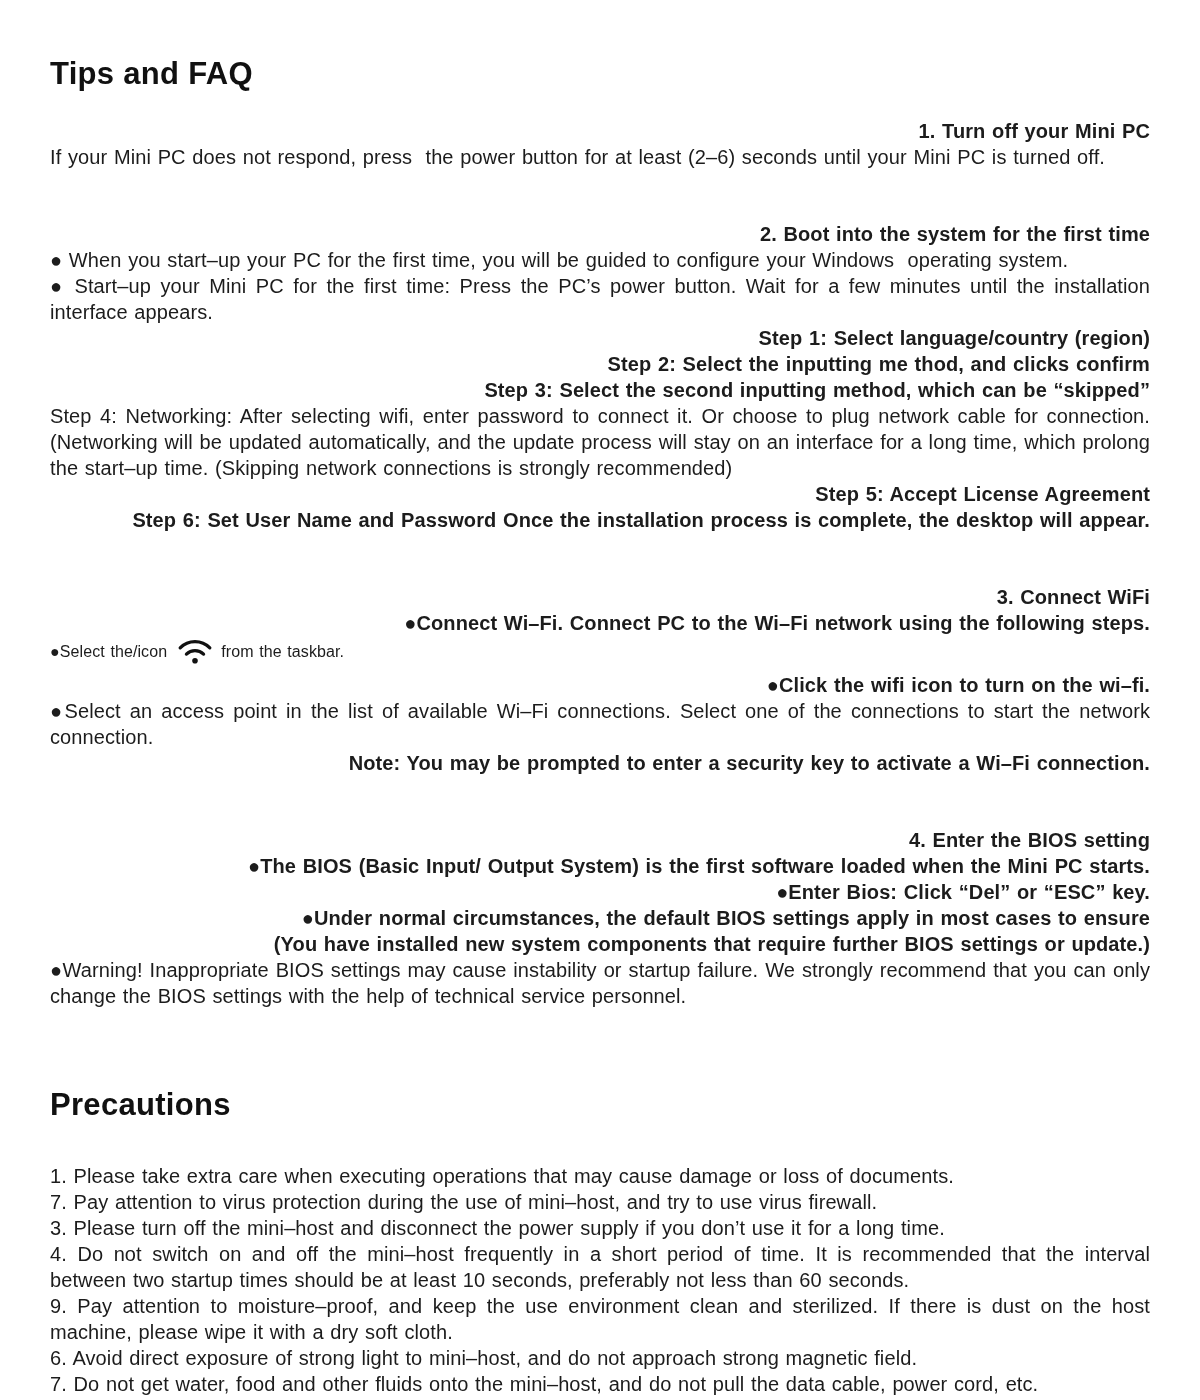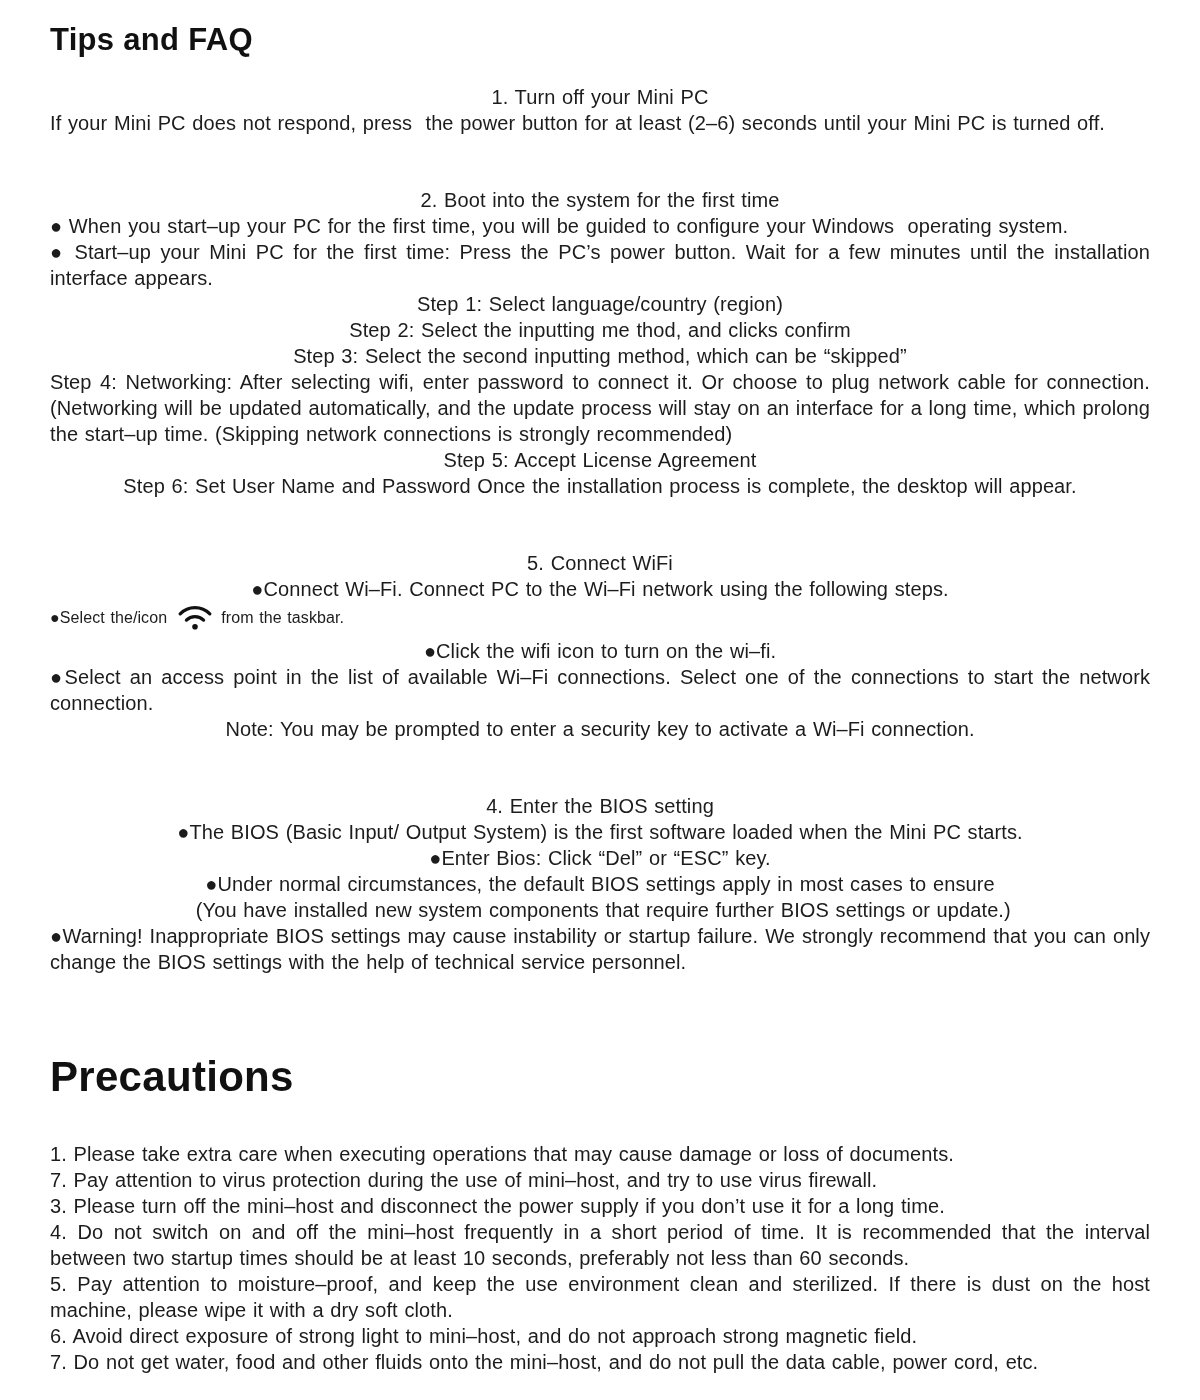--- a/index.html
+++ b/index.html
@@ -5,21 +5,21 @@
   html, body {
     margin: 0;
     padding: 0;
     background: #ffffff;
   }
   .page {
     width: 1200px;
     height: 1400px;
     background: #ffffff;
     box-sizing: border-box;
-    padding: 22px 50px 0 50px;
+    padding: 56px 50px 0 50px;
     font-family: "Liberation Sans", sans-serif;
     color: #1c1c1c;
     overflow: hidden;
   }
   .doc-title {
     font-size: 31px;
     font-weight: bold;
     color: #111;
     margin: 0 0 26px 0;
     letter-spacing: 0.3px;
@@ -29,23 +29,23 @@
   }
   .block:last-child { margin-bottom: 0; }
   .line {
     font-size: 20px;
     line-height: 26px;
     text-align: justify;
     white-space: pre-wrap;
     letter-spacing: 0.1px;
     word-spacing: 1px;
   }
-  .line.noj { text-align: center; }
+  .line.noj { text-align: right; font-weight: bold; }
   .precautions-title {
-    font-size: 42px;
+    font-size: 31px;
     font-weight: bold;
     color: #111;
     margin: 78px 0 40px 0;
     letter-spacing: 0.3px;
   }
   .icon-line {
     font-size: 16px;
     line-height: 26px;
     white-space: pre-wrap;
     letter-spacing: 0.1px;
@@ -75,21 +75,21 @@
     <div class="line">● Start–up your Mini PC for the first time: Press the PC’s power button. Wait for a few minutes until the installation interface appears.</div>
     <div class="line noj">Step 1: Select language/country (region)</div>
     <div class="line noj">Step 2: Select the inputting me thod, and clicks confirm</div>
     <div class="line noj">Step 3: Select the second inputting method, which can be “skipped”</div>
     <div class="line">Step 4: Networking: After selecting wifi, enter password to connect it. Or choose to plug network cable for connection. (Networking will be updated automatically, and the update process will stay on an interface for a long time, which prolong the start–up time. (Skipping network connections is strongly recommended)</div>
     <div class="line noj">Step 5: Accept License Agreement</div>
     <div class="line noj">Step 6: Set User Name and Password Once the installation process is complete, the desktop will appear.</div>
   </div>
 
   <div class="block">
-    <div class="line noj">5. Connect WiFi</div>
+    <div class="line noj">3. Connect WiFi</div>
     <div class="line noj">●Connect Wi–Fi. Connect PC to the Wi–Fi network using the following steps.</div>
     <div class="icon-line"><span>●Select the/icon</span><span class="wifi-icon"><svg width="40" height="28" viewBox="0 0 24 17">
             <g fill="none" stroke="#111" stroke-width="2" stroke-linecap="round">
               <path d="M3,7.2 a12.6,12.6 0 0 1 18,0"></path>
               <path d="M6.8,11 a7.4,7.4 0 0 1 10.4,0"></path>
             </g>
             <circle cx="12" cy="15" r="1.7" fill="#111"></circle>
           </svg></span><span>from the taskbar.</span></div>
     <div class="line noj">●Click the wifi icon to turn on the wi–fi.</div>
     <div class="line">●Select an access point in the list of available Wi–Fi connections. Select one of the connections to start the network connection.</div>
@@ -105,18 +105,18 @@
     <div class="line">●Warning! Inappropriate BIOS settings may cause instability or startup failure. We strongly recommend that you can only change the BIOS settings with the help of technical service personnel.</div>
   </div>
 
   <h1 class="precautions-title">Precautions</h1>
 
   <div class="block">
     <div class="line">1. Please take extra care when executing operations that may cause damage or loss of documents.</div>
     <div class="line">7. Pay attention to virus protection during the use of mini–host, and try to use virus firewall.</div>
     <div class="line">3. Please turn off the mini–host and disconnect the power supply if you don’t use it for a long time.</div>
     <div class="line">4. Do not switch on and off the mini–host frequently in a short period of time. It is recommended that the interval between two startup times should be at least 10 seconds, preferably not less than 60 seconds.</div>
-    <div class="line">5. Pay attention to moisture–proof, and keep the use environment clean and sterilized. If there is dust on the host machine, please wipe it with a dry soft cloth.</div>
+    <div class="line">9. Pay attention to moisture–proof, and keep the use environment clean and sterilized. If there is dust on the host machine, please wipe it with a dry soft cloth.</div>
     <div class="line">6. Avoid direct exposure of strong light to mini–host, and do not approach strong magnetic field.</div>
     <div class="line">7. Do not get water, food and other fluids onto the mini–host, and do not pull the data cable, power cord, etc.</div>
   </div>
 
 </div>
 
 </body></html>

